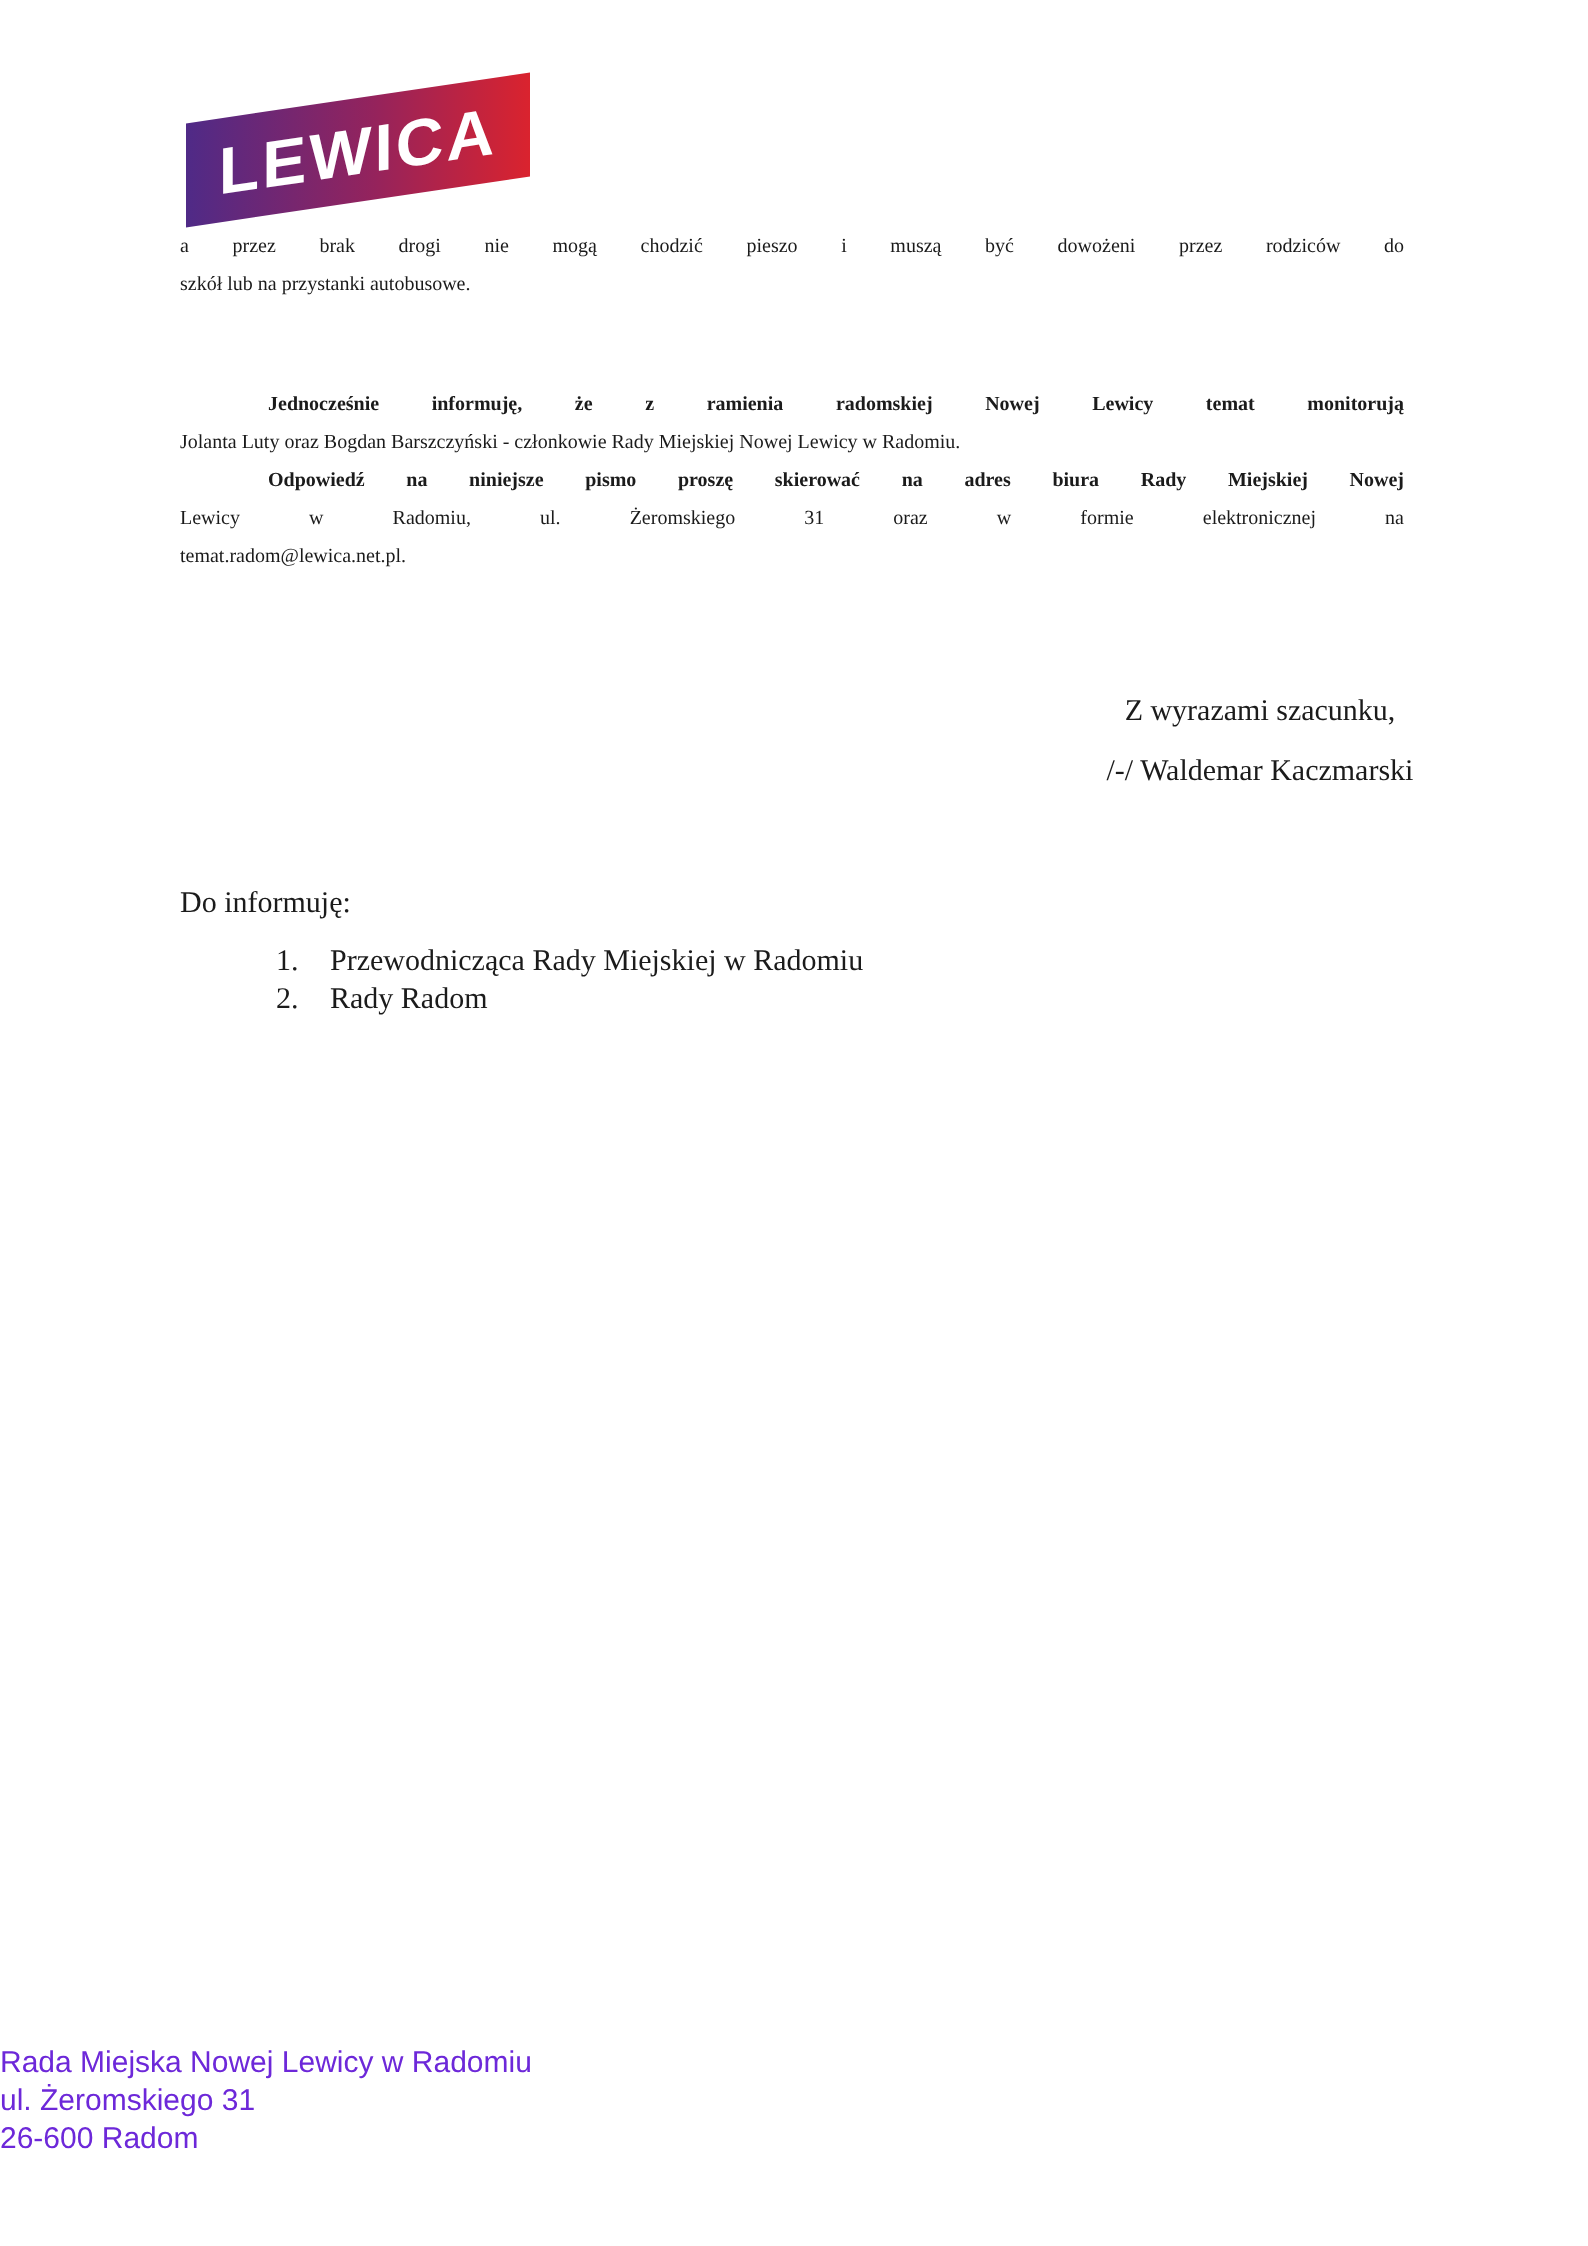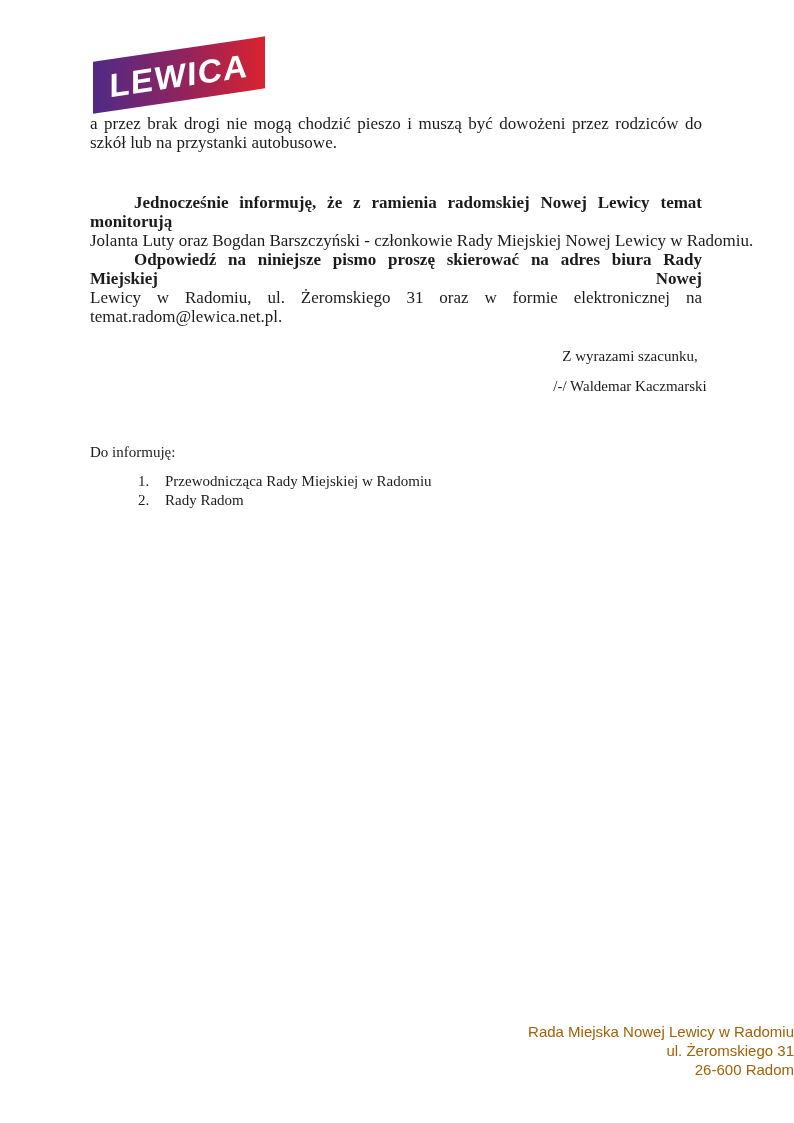--- a/index.html
+++ b/index.html
@@ -23,21 +23,21 @@
   .logo-text {
     font-family:"Liberation Sans", sans-serif;
     font-weight:bold; font-size:33px; line-height:1;
     color:#ffffff; letter-spacing:1.5px;
     user-select:none;
   }
 
   
   .content {
     position:absolute; left:90px; top:114px; width:612px;
-    font-size:17px; line-height:19px;
+    font-size:10px; line-height:19px;
   }
   .line { text-align:justify; text-align-last:justify; }
   .line.last { text-align:right; text-align-last:left; white-space:nowrap; }
   .line.indent { text-indent:44px;font-weight:bold; }
   .p2 { margin-top:41px; }
   .p3 { }
 
   
   .signature {
     position:absolute; left:460px; top:347px; width:340px;
@@ -50,24 +50,24 @@
     position:absolute; left:90px; top:443px; width:612px;
     font-size:15px; line-height:19px;
   }
   .cc-list { margin-top:10px; }
   .cc-item { display:flex; margin-left:48px; }
   .cc-num { width:27px; flex:0 0 27px; }
 
   
   .footer {
     position:absolute; left:0; top:1022px; width:794px;
-    text-align:right;
+    text-align:left;
     font-family:"Liberation Sans", sans-serif;
     font-size:15px; line-height:19px;
-    color:#a16207;
+    color:#6d28d9;
   }
 </style>
 </head>
 <body>
 
 <div class="page">
 
   <div class="logo" id="logo" style="background: linear-gradient(to right, rgb(79, 42, 135) 0%, rgb(149, 35, 92) 55%, rgb(218, 35, 46) 100%);">
     <span class="logo-text" style="color: rgb(255, 255, 255);">LEWICA</span>
   </div>

